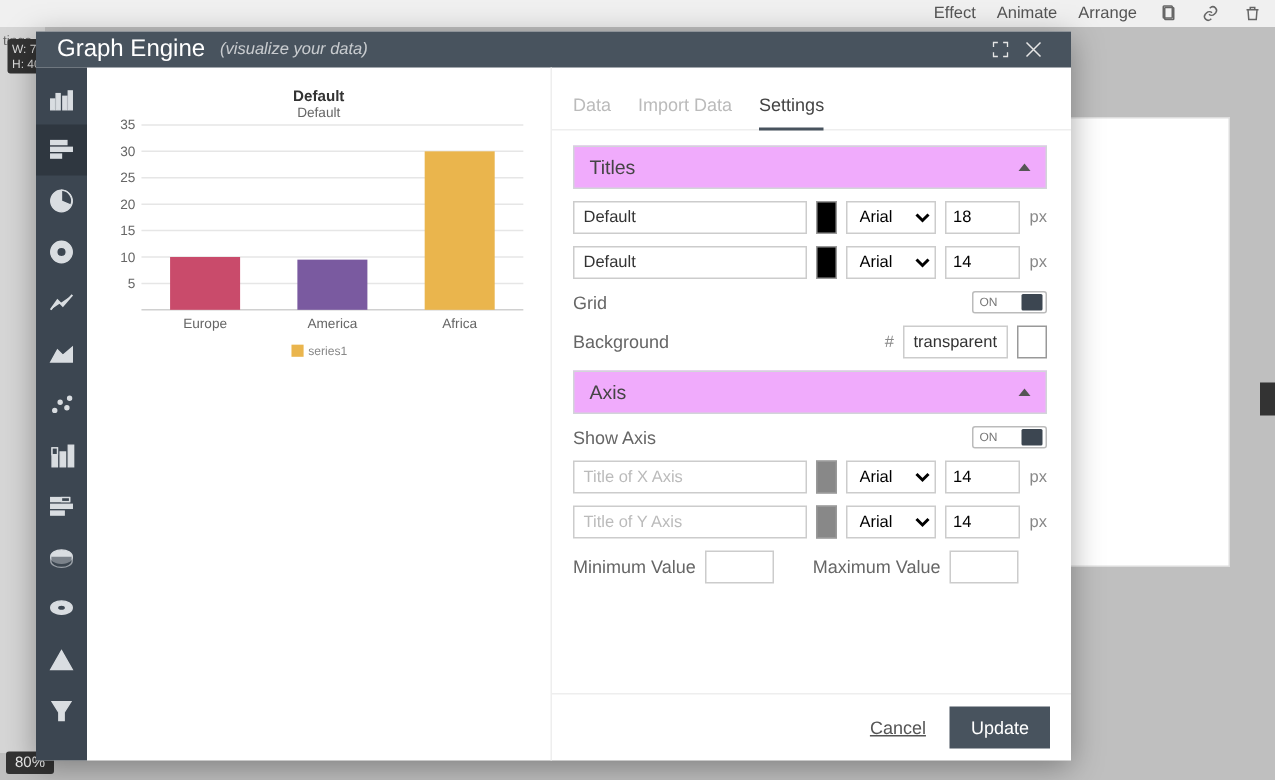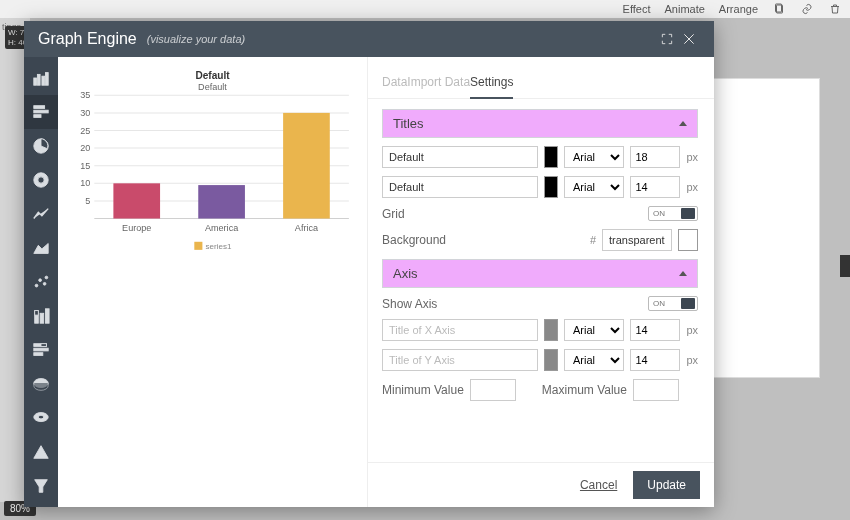--- a/index.html
+++ b/index.html
@@ -11,21 +11,21 @@
   .bg-top .bg-link { cursor: pointer; }
   .bg-top .bg-icon { width: 14px; height: 14px; display: inline-flex; align-items: center; justify-content: center; color: #666; }
   .bg-left { position: absolute; left: 0; top: 18px; width: 30px; bottom: 18px; background: #d6d6d6; }
   .bg-dimbox { position: absolute; left: 5px; top: 26px; width: 42px; background:#333; color:#ddd; font-size:8px; padding:2px 3px; border-radius:2px; line-height:1.2; }
   .bg-zoom { position: absolute; left: 4px; bottom: 4px; font-size: 10px; background:#333; color:#eee; padding:2px 6px; border-radius:2px; }
   .bg-stage { position: absolute; left: 520px; top: 78px; width: 300px; height: 300px; background:#fff; border:1px solid #ddd; }
   .bg-sidetab { position: absolute; right:0; top:255px; width:10px; height:22px; background:#333; }
 
   
   .modal { position: absolute; left: 24px; top: 21px; width: 690px; height: 486px; background: #fff; box-shadow: 0 4px 20px rgba(0,0,0,0.35); display:flex; flex-direction:column; }
-  .modal-header { height: 36px; background: #48535e; color: #fff; display:flex; align-items:center; padding: 0 14px; }
+  .modal-header { height: 24px; background: #48535e; color: #fff; display:flex; align-items:center; padding: 0 14px; }
   .modal-header .title { font-size: 16px; font-weight: 300; }
   .modal-header .sub { font-size: 11px; opacity: .7; font-style: italic; margin-left: 10px; }
   .modal-header .spacer { flex: 1; }
   .hbtn { width: 22px; height: 22px; display:flex; align-items:center; justify-content:center; color:#e6e6e6; cursor:pointer; }
   .hbtn svg { stroke: currentColor; fill:none; }
 
   .modal-body { flex:1; display:flex; min-height:0; }
 
   
   .strip { width: 34px; background: #3c4651; display:flex; flex-direction:column; align-items:center; padding-top:4px; gap:0; }
@@ -41,21 +41,21 @@
   .axis-line { stroke:#d0d0d0; stroke-width:1; }
   .grid-line { stroke:#e6e6e6; stroke-width:1; }
   .tick-label { font-size:9px; fill:#666; }
   .cat-label { font-size:9px; fill:#666; text-anchor:middle; }
   .ch-title { font-size:10px; fill:#333; text-anchor:middle; font-weight:600; }
   .ch-sub { font-size:9px; fill:#666; text-anchor:middle; }
   .legend-item text { font-size:8px; fill:#888; }
 
   
   .settings { flex:1; display:flex; flex-direction:column; min-width:0; }
-  .tabs { display:flex; padding: 18px 14px 0 14px; border-bottom:1px solid #eee; font-size:12px; }
+  .tabs { display:flex; gap:18px; padding: 18px 14px 0 14px; border-bottom:1px solid #eee; font-size:12px; }
   .tab { padding-bottom:8px; color:#bbb; cursor:pointer; }
   .tab.active { color:#444; border-bottom:2px solid #48535e; margin-bottom:-1px; }
 
   .panel-scroll { flex:1; overflow-y:auto; padding: 10px 16px 6px 14px; }
 
   .acc-head { background:#f0abfc; border:1px solid #d2d4d9; padding:6px 10px; font-size:13px; color:#444; display:flex; align-items:center; justify-content:space-between; cursor:pointer; margin-bottom:8px; }
   .acc-head .tri { width:0; height:0; border-left:4px solid transparent; border-right:4px solid transparent; border-bottom:5px solid #555; }
 
   .row { display:flex; align-items:center; gap:6px; margin-bottom:8px; font-size:11px; color:#555; }
   .row .grow { flex:1; }

